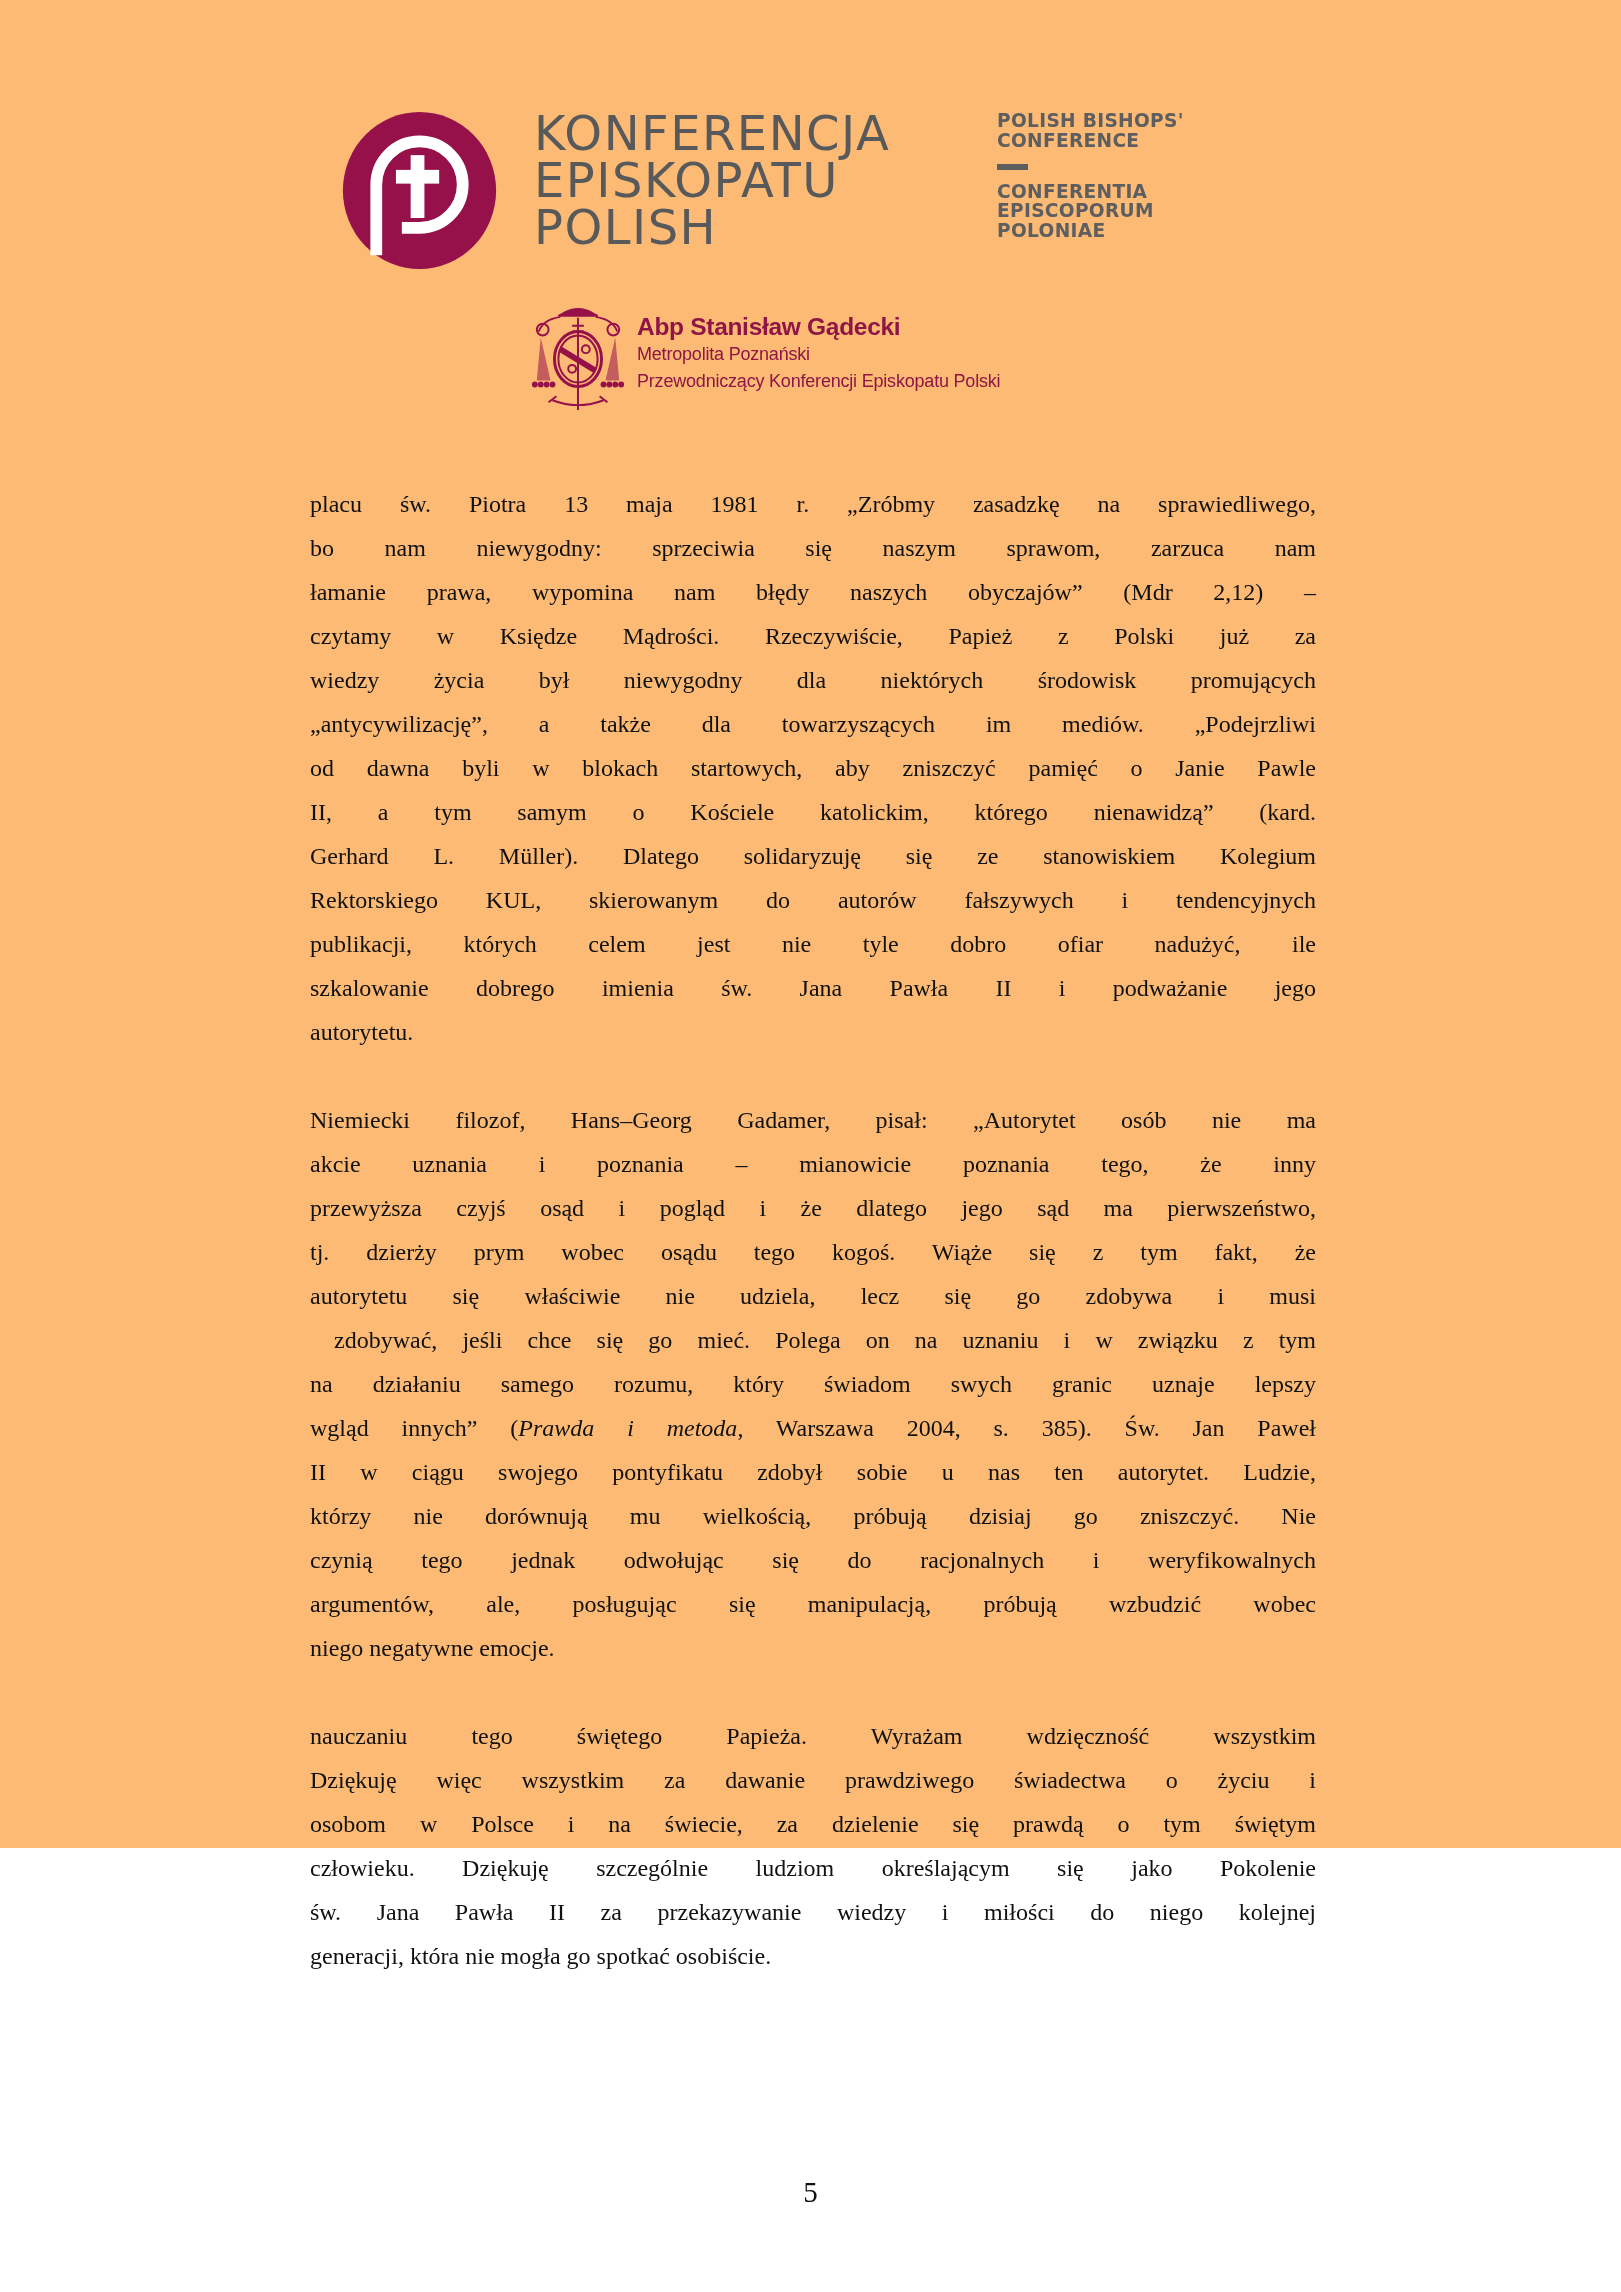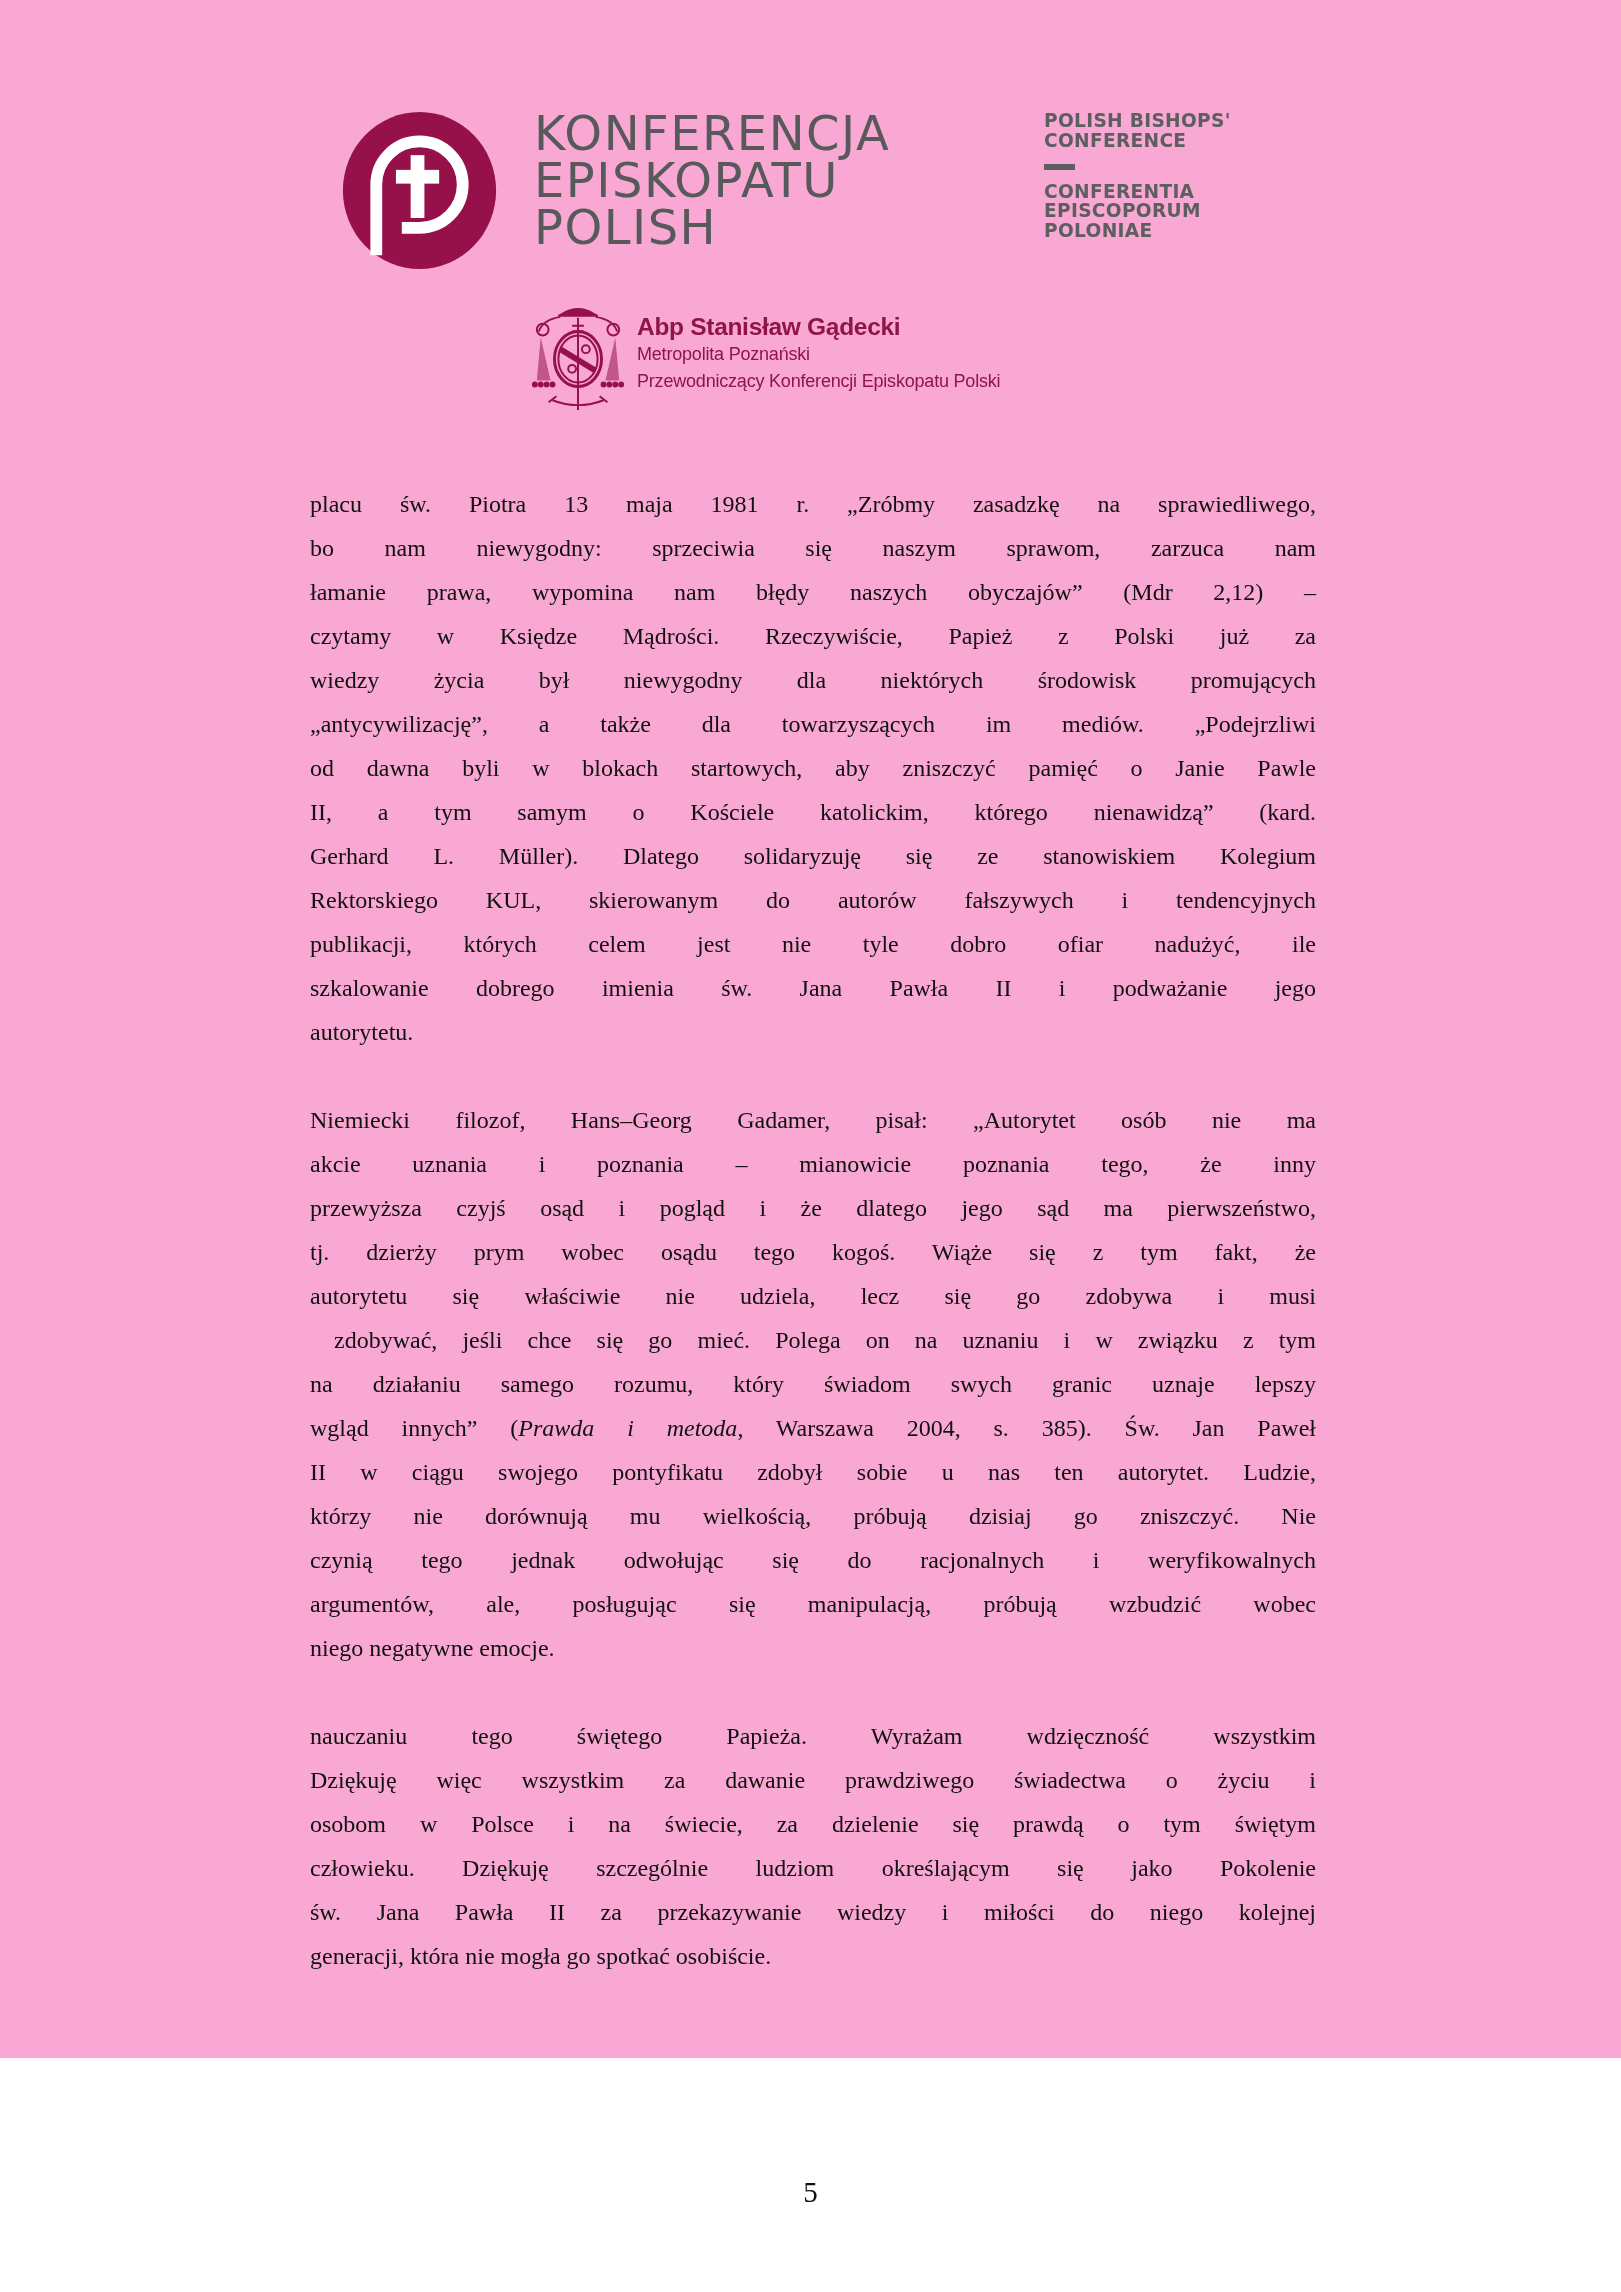--- a/index.html
+++ b/index.html
@@ -1,23 +1,23 @@
 <!DOCTYPE html>
 <html><head>
 <meta charset="utf-8">
 <style>
   html, body { margin: 0; padding: 0; background: #ffffff; }
   body { width: 1621px; height: 2293px; position: relative; overflow: hidden; }
-  .page { position: absolute; left: 0; top: 0; width: 1621px; height: 2058px; background: #f9a8d4; }
+  .page { position: absolute; left: 0; top: 0; width: 1621px; height: 1848px; background: #fdba74; }
 
   
   .kep-logo { position: absolute; left: 337px; top: 108px; width: 165px; height: 165px; }
   .kep-title { position: absolute; left: 534px; top: 110px; font-family: "DejaVu Sans", sans-serif; color: #58595b; font-size: 48px; line-height: 47px; letter-spacing: 1.5px; font-weight: normal; }
   .kep-title div { white-space: nowrap; }
-  .kep-sub { position: absolute; left: 1044px; top: 111px; font-family: "DejaVu Sans", sans-serif; font-weight: bold; color: #5d5e60; font-size: 18.6px; line-height: 19.6px; letter-spacing: 0.3px; }
+  .kep-sub { position: absolute; left: 997px; top: 111px; font-family: "DejaVu Sans", sans-serif; font-weight: bold; color: #5d5e60; font-size: 18.6px; line-height: 19.6px; letter-spacing: 0.3px; }
   .kep-sub .dash { width: 31px; height: 5.9px; background: #5d5e60; margin: 13.7px 0 11.8px 0; }
 
   .arms { position: absolute; left: 527px; top: 302px; width: 102px; height: 116px; }
   .abp-block { position: absolute; left: 637px; top: 312px; font-family: "Liberation Sans", sans-serif; color: #8e1546; }
   .abp-name { font-size: 24.5px; font-weight: bold; line-height: 29px; letter-spacing: -0.3px; }
   .abp-line { font-size: 18px; line-height: 26.5px; letter-spacing: -0.2px; }
 
   
   .body-text { position: absolute; left: 310px; top: 482px; width: 1006px; font-family: "Liberation Serif", serif; font-size: 24px; line-height: 44px; color: #111; }
   .body-text p { margin: 0 0 44px 0; text-align: justify; text-align-last: left; }

